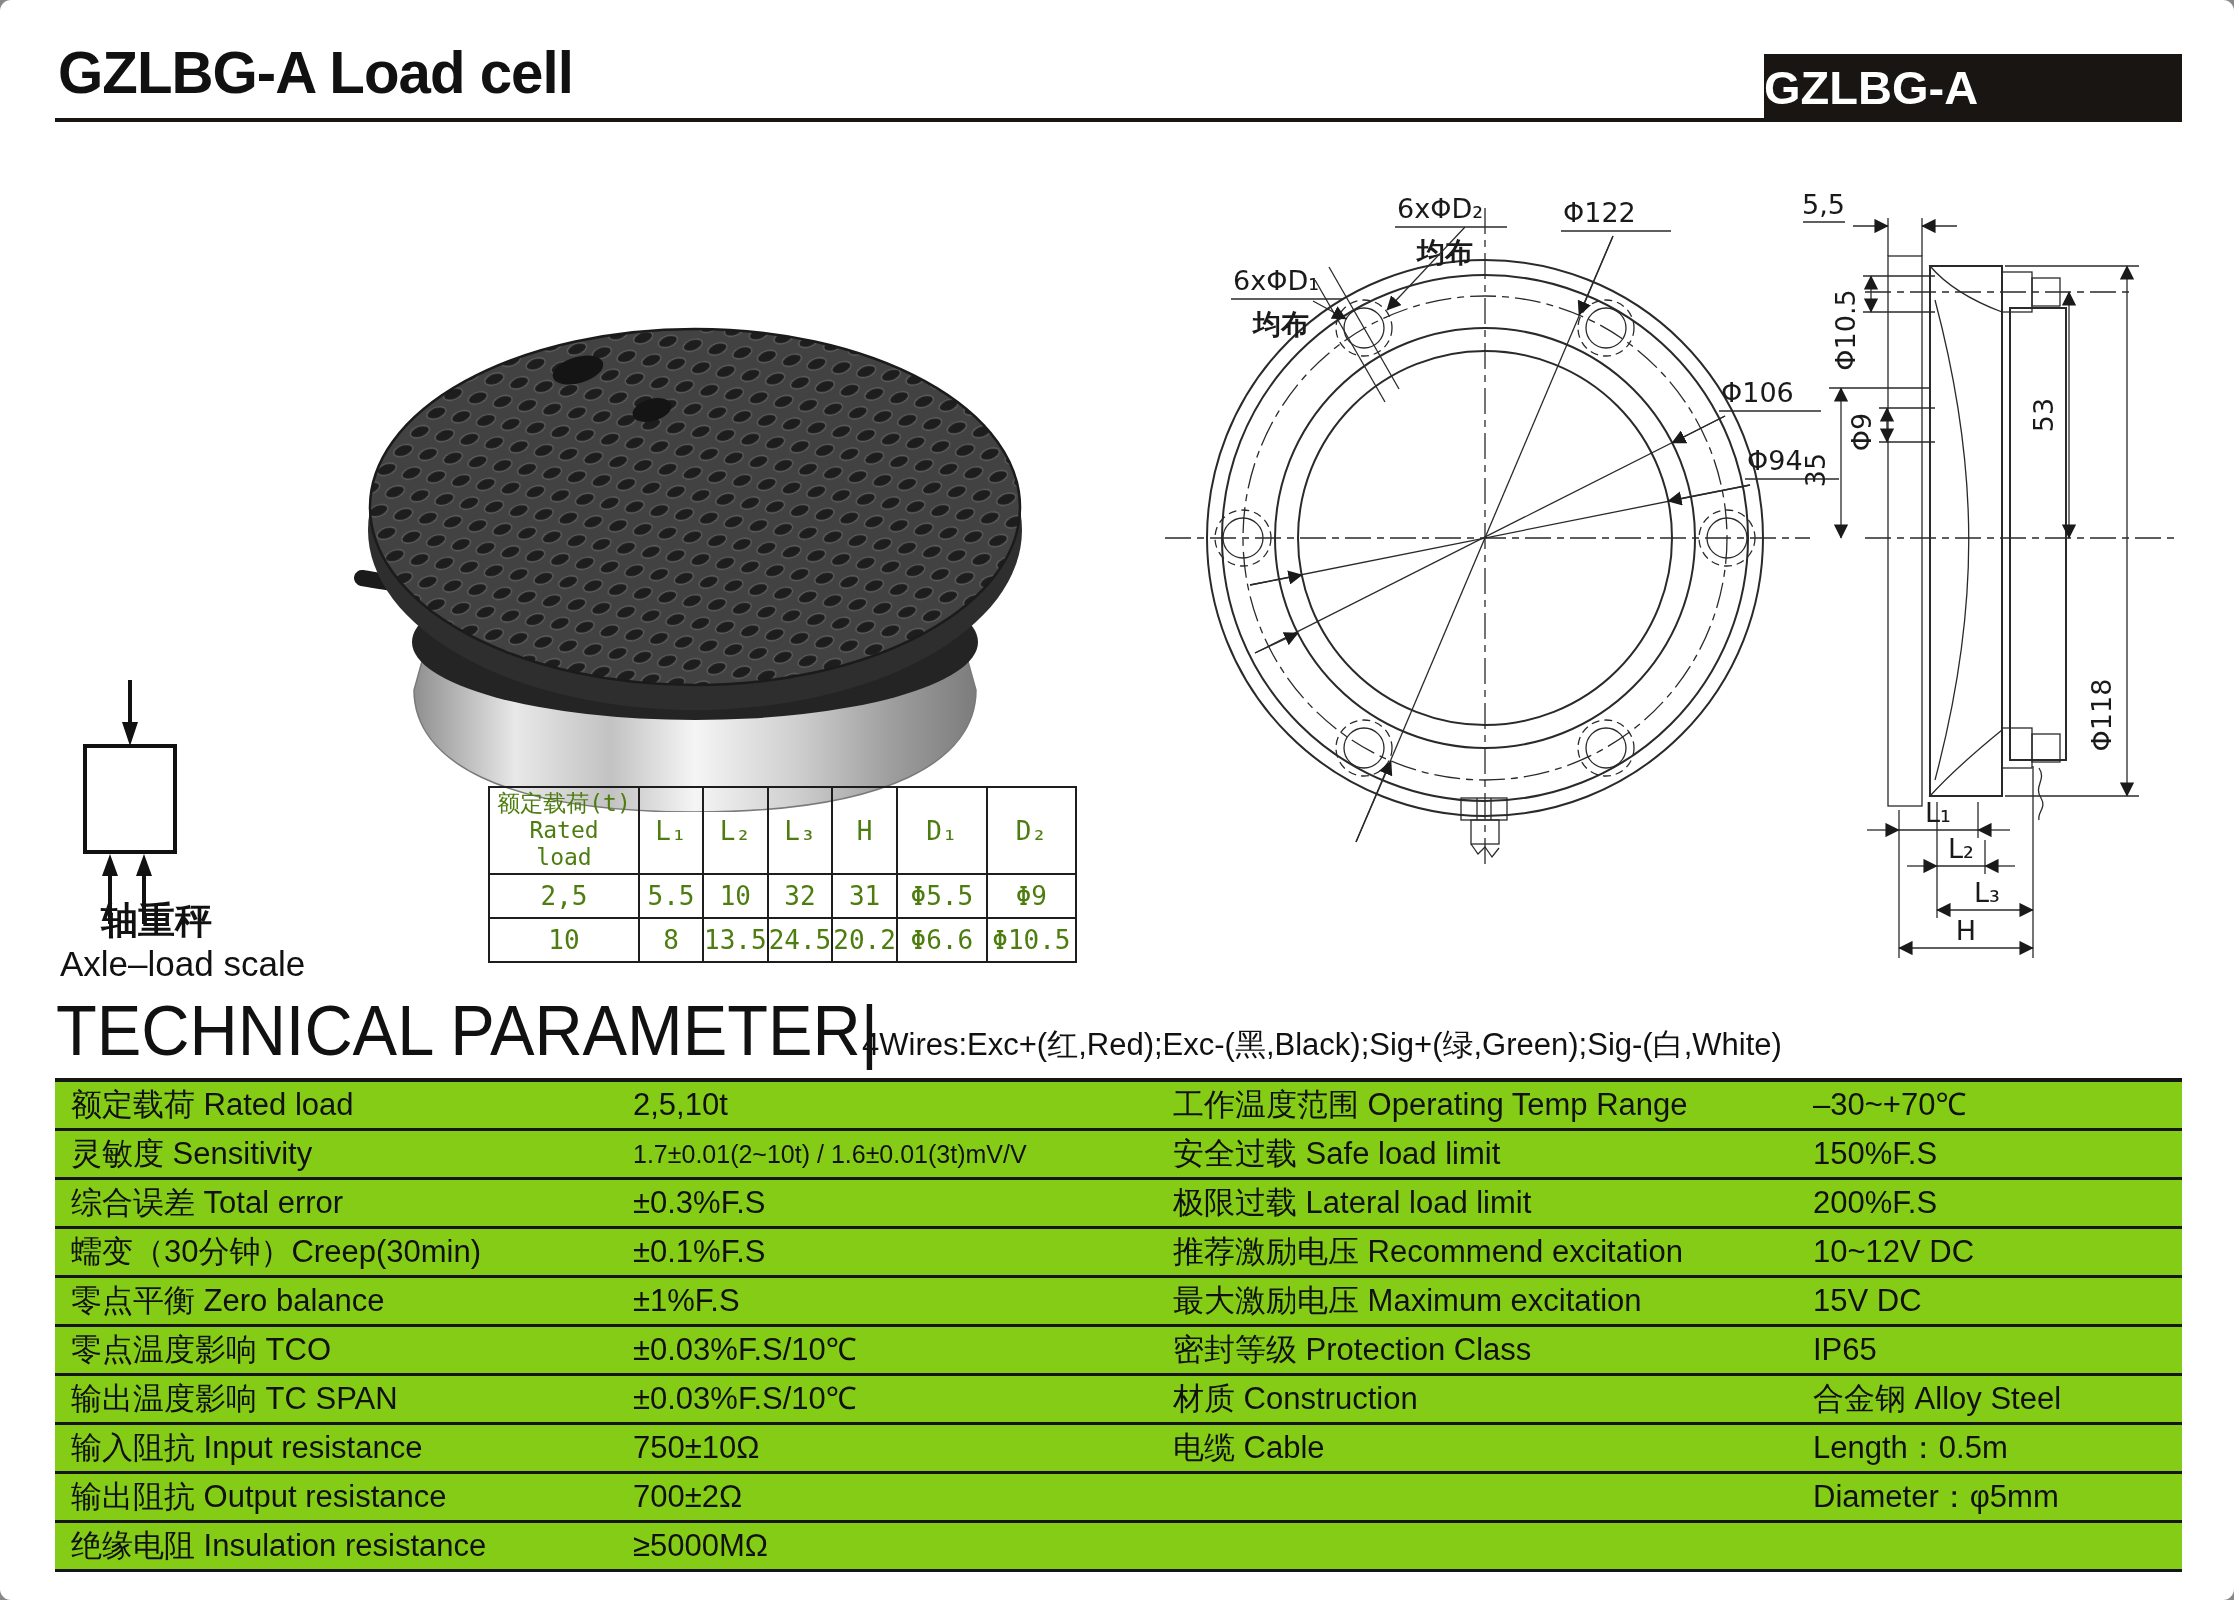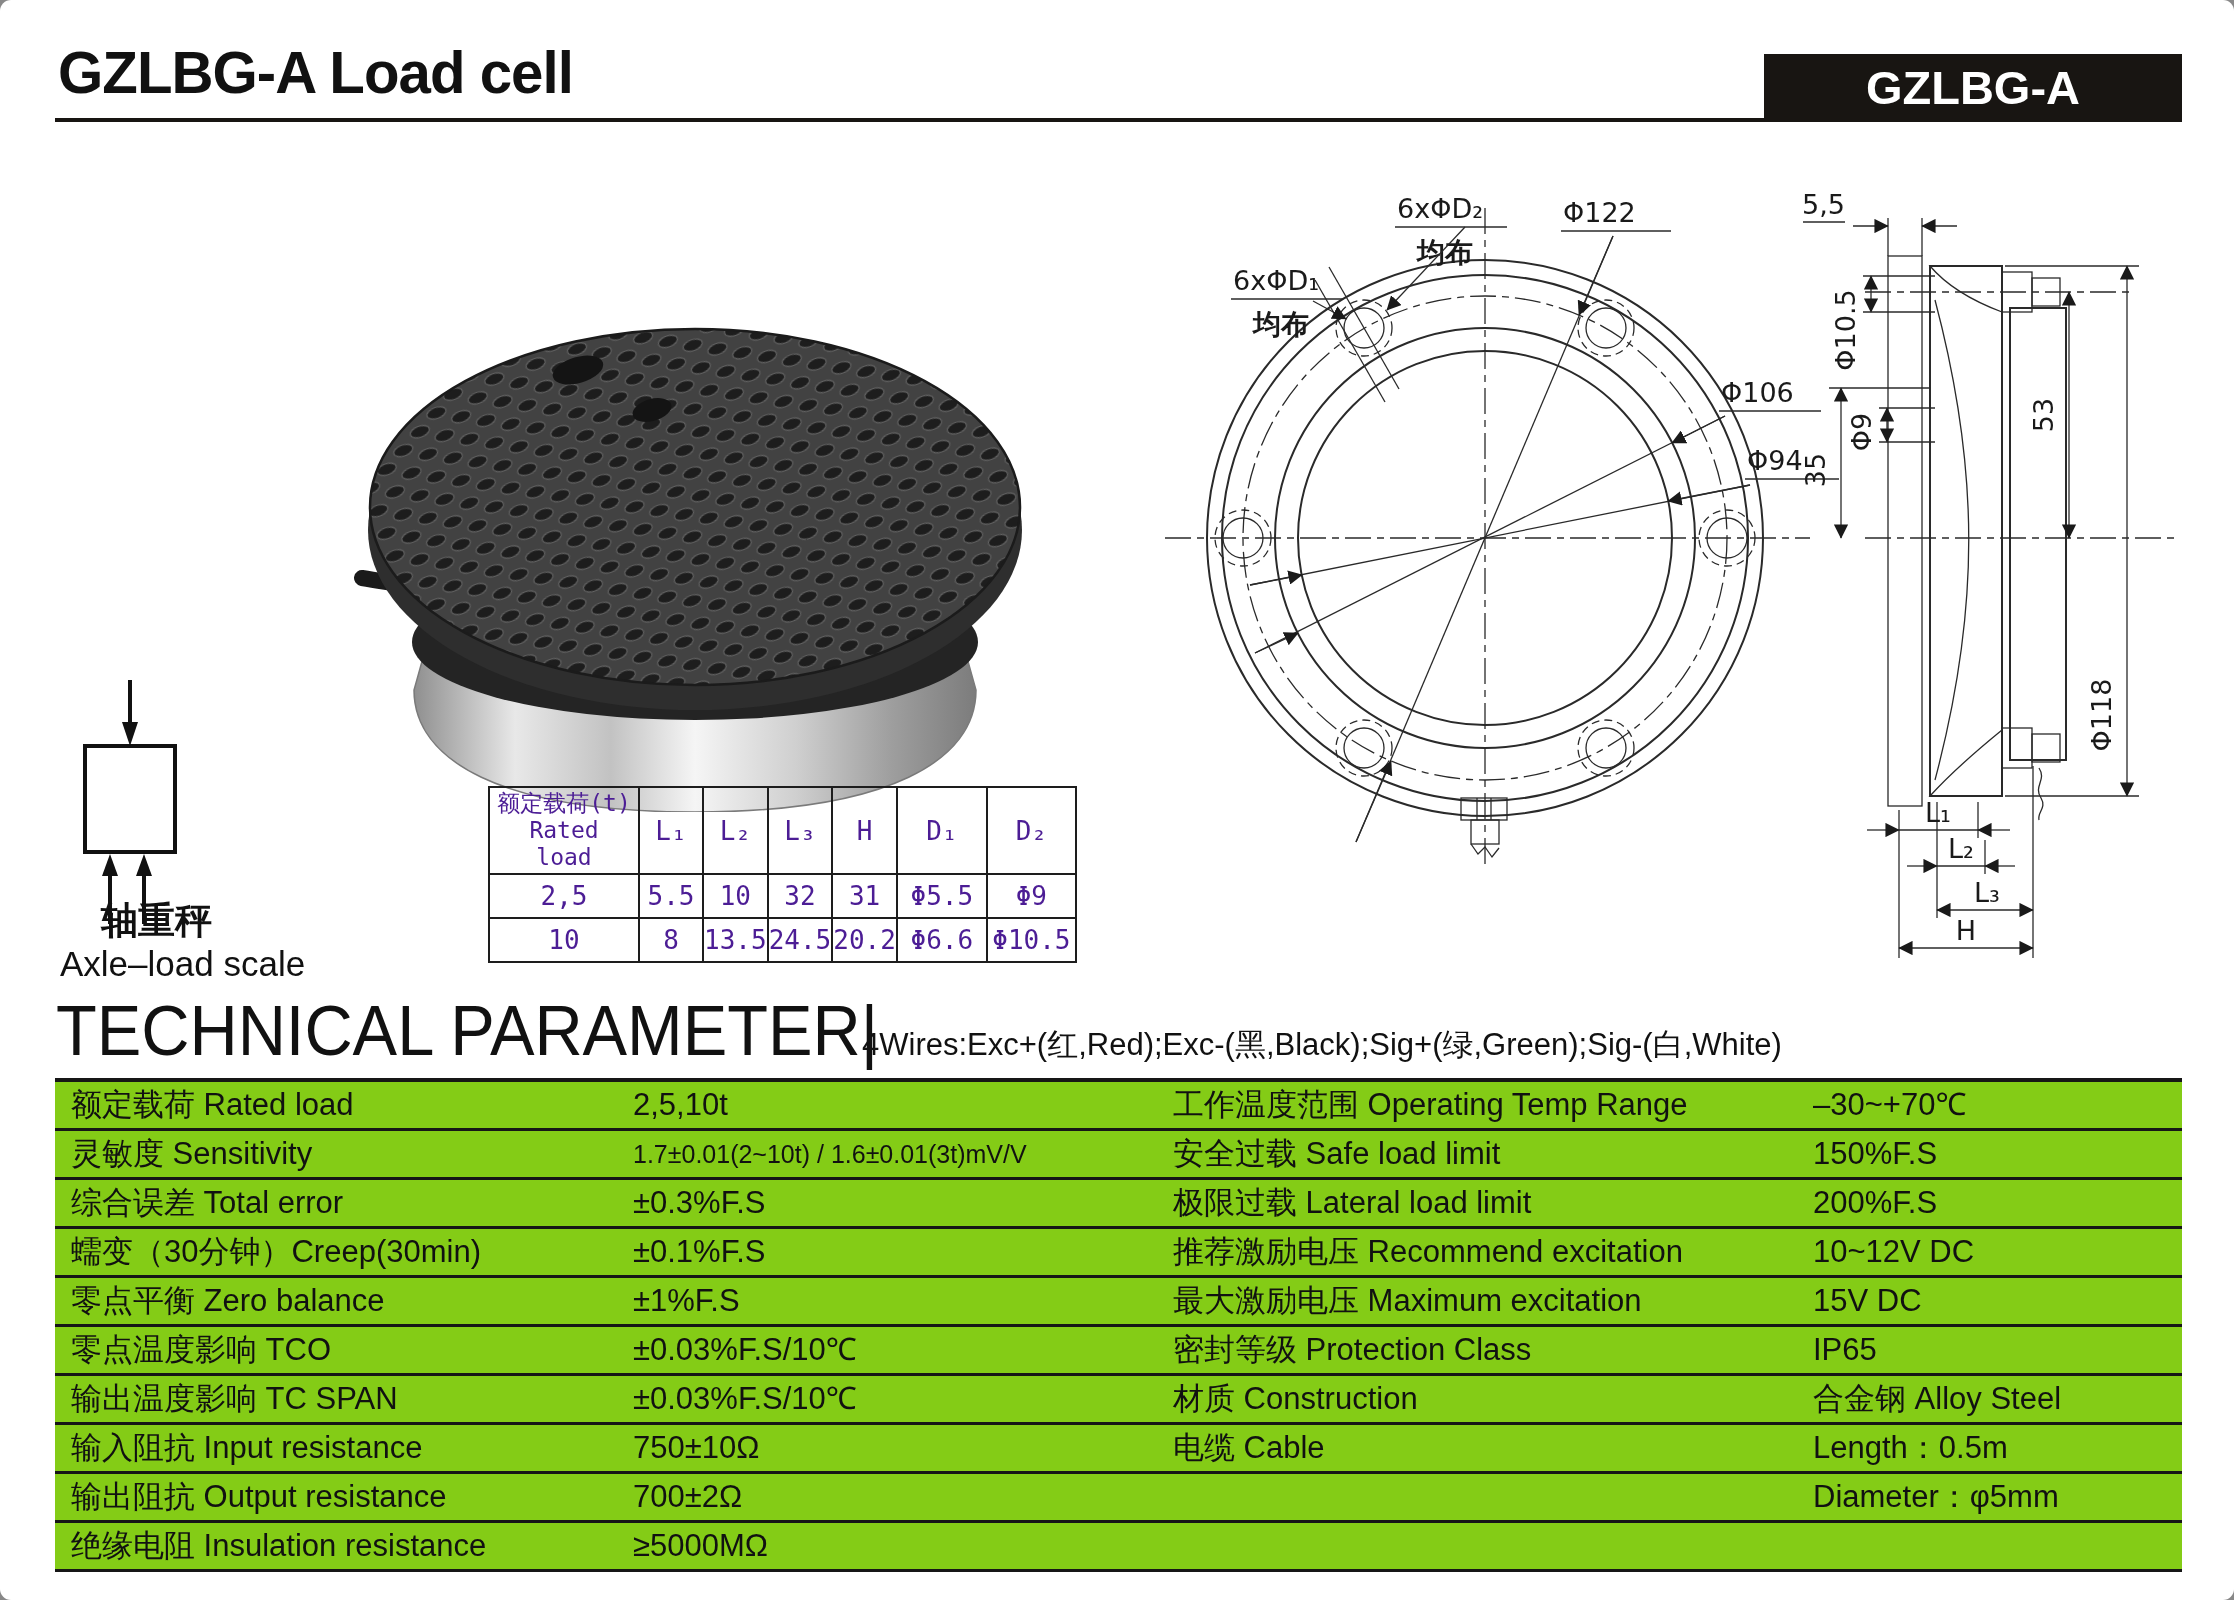--- a/index.html
+++ b/index.html
@@ -5,41 +5,41 @@
   html,body{margin:0;padding:0;background:#888;}
   .page{
     position:relative;width:2234px;height:1600px;background:#ffffff;
     font-family:"Liberation Sans",sans-serif;color:#111;overflow:hidden;border-radius:11px;
   }
   .abs{position:absolute;}
   
   .title{left:58px;top:38px;font-size:60px;font-weight:bold;letter-spacing:-1px;
          transform:scaleX(.97);transform-origin:left top;white-space:nowrap;}
   .badge{left:1764px;top:54px;width:418px;height:66px;background:#181512;color:#fff;
-         font-size:47px;font-weight:bold;display:flex;align-items:center;justify-content:center;}
+         font-size:47px;font-weight:bold;display:flex;align-items:center;}
   .hrule{left:55px;top:118px;width:2127px;height:4px;background:#181512;}
   
   .app-cn{left:60px;top:896px;font-size:37px;font-weight:bold;margin-left:41px;}
   .app-en{left:60px;top:944px;font-size:35px;}
   
   .tech{left:56px;top:990px;font-size:71px;font-weight:400;transform:scaleX(.94);
         transform-origin:left top;white-space:nowrap;}
   .wires{left:862px;top:1024px;font-size:31px;white-space:nowrap;}
   
   .ptable{left:55px;top:1078px;width:2127px;border-top:4px solid #161616;}
   .prow{display:flex;height:46px;line-height:46px;background:#84cc16;
         border-bottom:3px solid #161616;font-size:31px;white-space:nowrap;}
   .c1{width:562px;padding-left:16px;}
   .c2{width:532px;}
   .c3{width:640px;padding-left:8px;}
   .c4{flex:1;}
   .small{font-size:25px;}
   
   .dtable{left:488px;top:786px;border-collapse:collapse;
-          font-family:"DejaVu Sans Mono","DejaVu Sans",monospace;color:#4c1d95;}
+          font-family:"DejaVu Sans Mono","DejaVu Sans",monospace;color:#4d7c0f;}
   .dtable td{border:2px solid #1d1d1d;text-align:center;font-size:26px;padding:0;}
   .dtable .hd2{font-size:23px;line-height:27px;padding:2px 6px;}
   .dtable tr.h td{height:58px;}
   .dtable tr.r td{height:42px;}
   
   .dwg text{font-family:"DejaVu Sans","Liberation Sans",sans-serif;font-size:27px;fill:#1a1a1a;}
   .dwg text.cjk{font-weight:bold;font-size:28px;}
   .dwg .ln{stroke:#2a2a2a;stroke-width:2;fill:none;}
   .dwg .thin{stroke:#2a2a2a;stroke-width:1.3;fill:none;}
   .dwg .dash{stroke-dasharray:26 6 7 6;}

